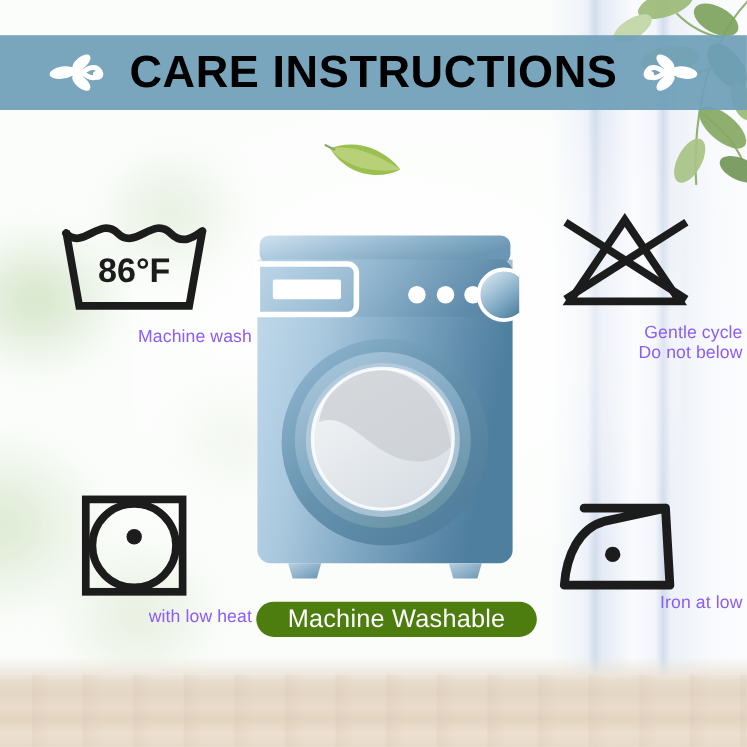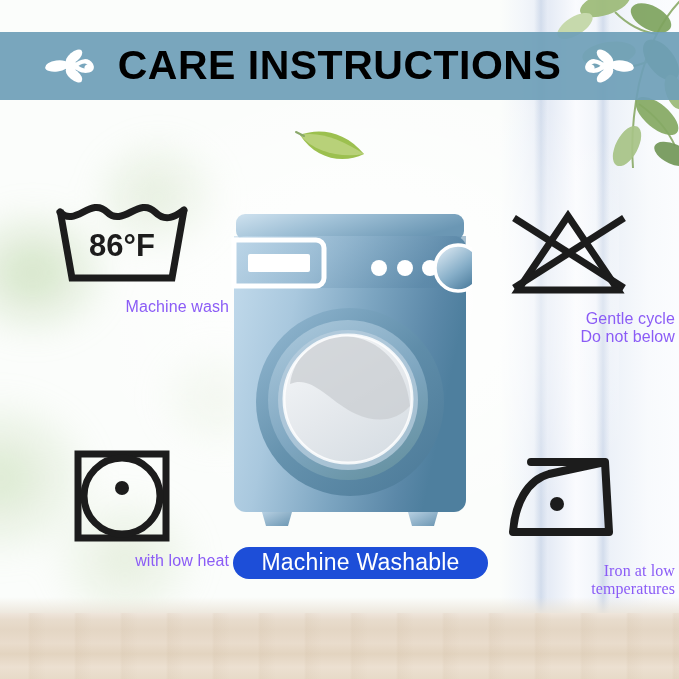--- a/index.html
+++ b/index.html
@@ -93,35 +93,35 @@
   .fleur { width:52px; height:40px; flex:none; }
 
   
   .cell { position:absolute; z-index:5; text-align:right; }
   .cell .sym { display:block; margin:0 auto; }
   .cell .cap {
     font-size:16px; color:#8b5cf6; line-height:1.14;
     white-space:nowrap; letter-spacing:0.1px;
   }
   #cell-wash   { left:14px;  top:198px; width:215px; }
-  #cell-bleach { left:460px; top:208px; width:215px; }
+  #cell-bleach { left:460px; top:192px; width:215px; }
   #cell-dry    { left:14px;  top:448px; width:215px; }
   #cell-iron   { left:460px; top:448px; width:215px; }
   #cell-wash .cap-wrap   { margin-top:8px; }
   #cell-bleach .cap-wrap { margin-top:10px; }
   #cell-dry .cap-wrap    { margin-top:8px; }
-  #cell-iron .cap-wrap   { margin-top:22px;font-family:Liberation Serif, serif; }
+  #cell-iron .cap-wrap   { margin-top:0; }
 
   
   #washer { position:absolute; left:228px; top:206px; width:244px; height:330px; z-index:5; }
 
   
   #badge {
     position:absolute; left:233px; top:547px; width:255px; height:32px;
-    background:#1d4ed8; border-radius:16px; z-index:6;
+    background:#4d7c0f; border-radius:16px; z-index:6;
     display:flex; align-items:center; justify-content:center;
   }
   #badge-label {
     color:#ffffff; font-size:23px; line-height:1; letter-spacing:0.2px;
     white-space:nowrap; padding-bottom:2px;
   }
 </style>
 </head>
 <body>
 
@@ -223,21 +223,20 @@
   </div>
 </div>
 
 <div class="cell" id="cell-iron">
   <svg class="sym" width="126" height="92" viewBox="0 0 126 92">
     <path d="M26 14 L 100 14 L 104 84 L 8 84 C 10 56, 22 32, 44 26 L 100 14" fill="none" stroke="#1c1c1c" stroke-width="8" stroke-linejoin="round" stroke-linecap="round"></path>
     <circle cx="52" cy="56" r="7" fill="#1c1c1c"></circle>
   </svg>
   <div class="cap-wrap">
     <div class="cap">Iron at low</div>
-    <div class="cap">temperatures</div>
   </div>
 </div>
 
 <svg id="washer" viewBox="0 0 244 330">
   <defs>
     <linearGradient id="gBody" x1="0" y1="0" x2="1" y2="0.25">
       <stop offset="0%" stop-color="#c3dbec"></stop>
       <stop offset="30%" stop-color="#a9c8de"></stop>
       <stop offset="62%" stop-color="#7ba4c0"></stop>
       <stop offset="88%" stop-color="#5b88a8"></stop>

